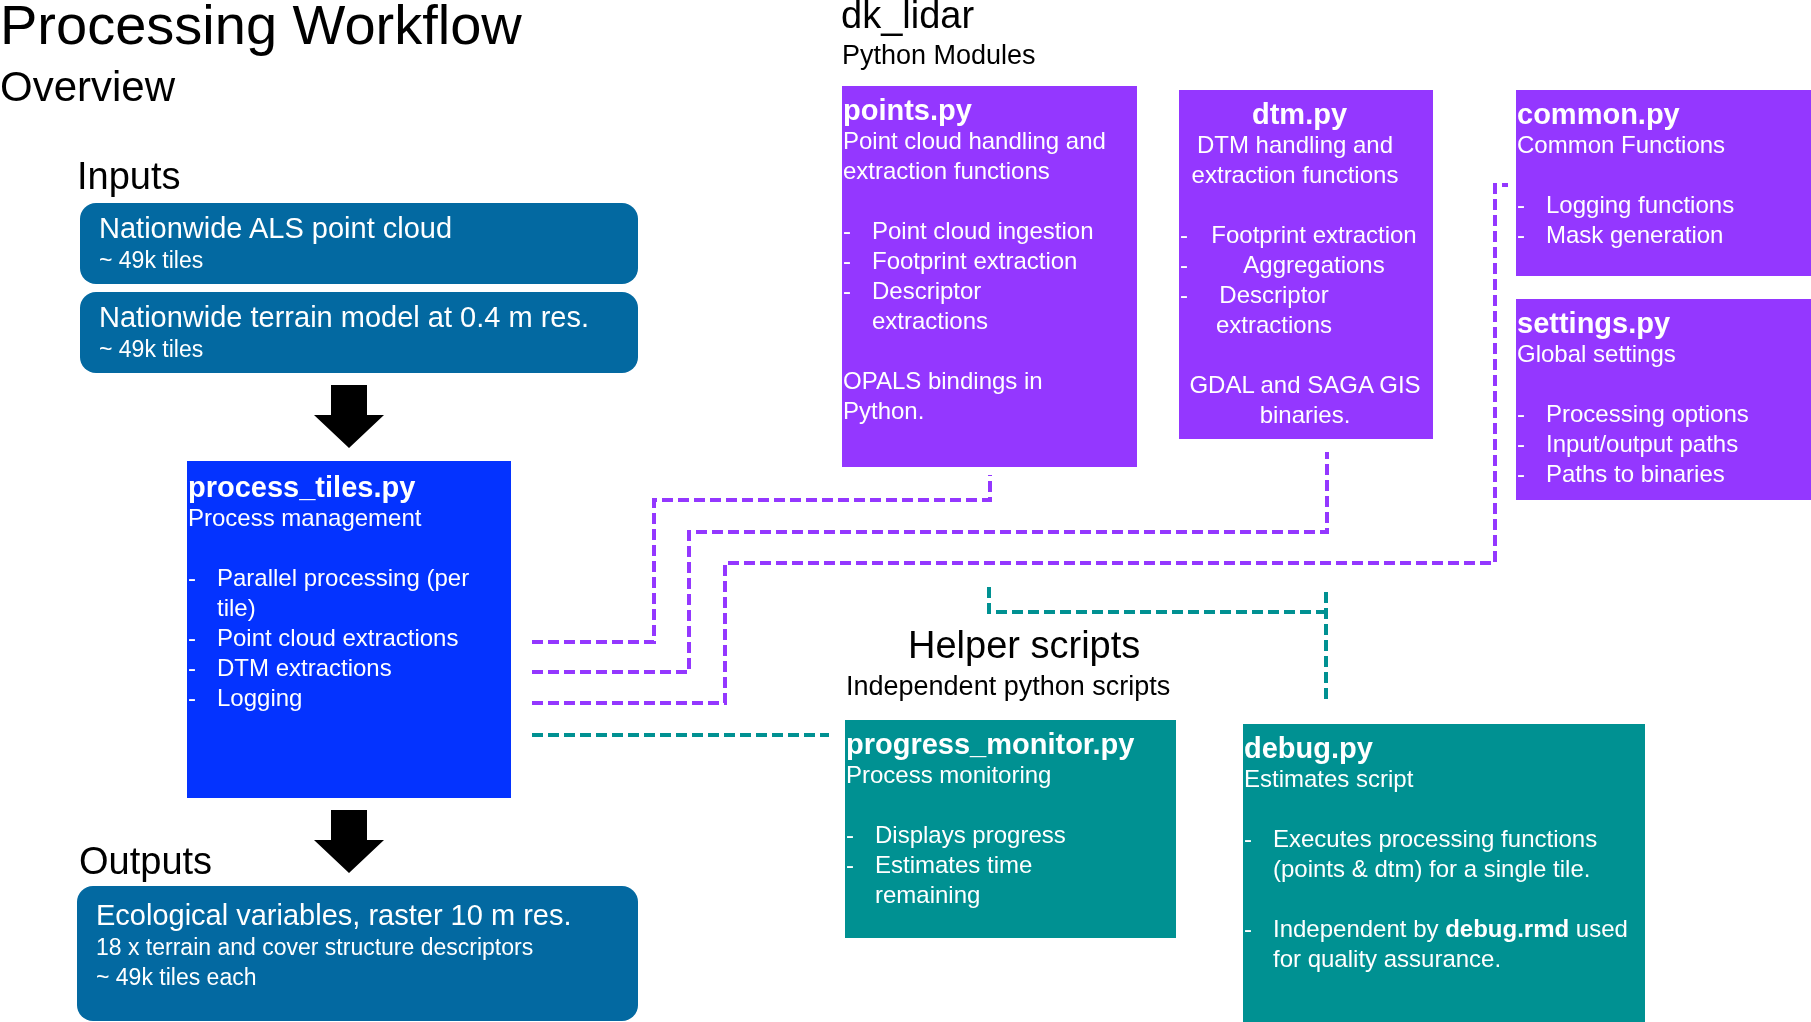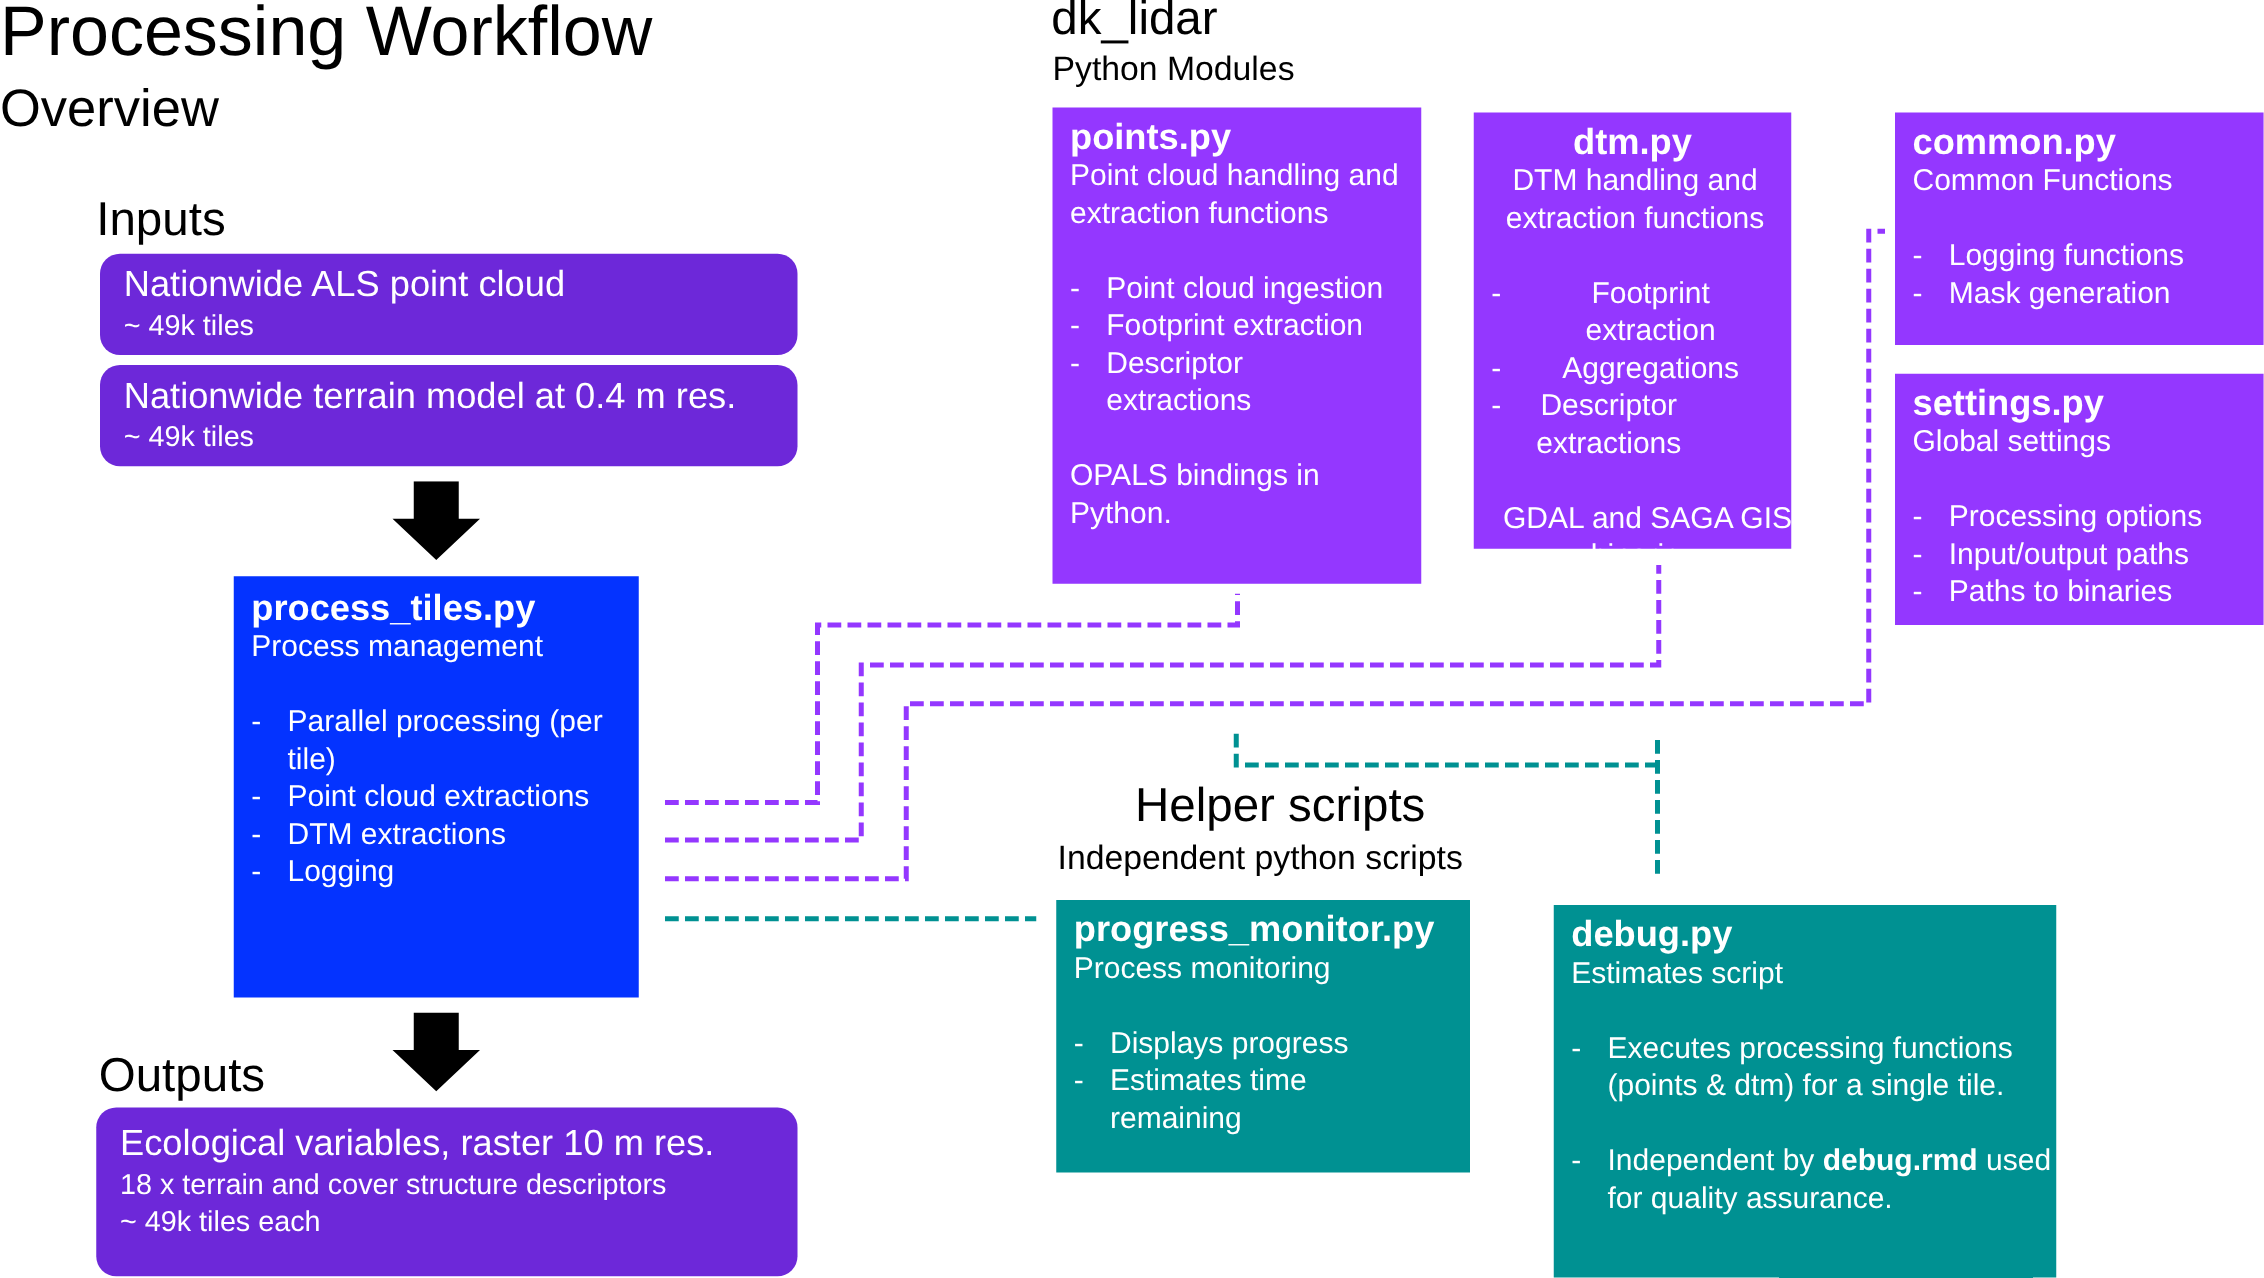--- a/index.html
+++ b/index.html
@@ -3,25 +3,25 @@
 <meta charset="utf-8">
 <style>
   html, body { margin:0; padding:0; background:#ffffff; }
   body { width:1811px; height:1022px; position:relative; overflow:hidden; font-family:"Liberation Sans", sans-serif; color:#000; }
   .abs { position:absolute; }
   .h-title { font-size:56px; line-height:58px; white-space:nowrap; }
   .h-sub { font-size:42px; line-height:46px; white-space:nowrap; }
   .h-sec { font-size:38px; line-height:42px; white-space:nowrap; }
   .h-sec2 { font-size:27px; line-height:32px; white-space:nowrap; }
   .box { position:absolute; box-sizing:border-box; color:#fff; }
-  .orange { background:#6d28d9; border-radius:16px; padding:8px 0 0 19px; }
+  .orange { background:#0369a1; border-radius:16px; padding:8px 0 0 19px; }
   .blue { background:#0433FF; }
   .purple { background:#9437FF; }
   .teal { background:#009192; }
-  .mod { padding:8px 14px 0 14px; font-size:24px; line-height:30px; }
+  .mod { padding:8px 14px 0 1px; font-size:24px; line-height:30px; }
   .mod .name { font-weight:bold; font-size:29px; line-height:32px; }
   .mod .gap { height:30px; }
   .mod ul { list-style:none; margin:0; padding:0; }
   .mod li { position:relative; padding-left:29px; }
   .mod li .dash { position:absolute; left:0; top:0; }
   .o-main { font-size:29px; line-height:34px; white-space:nowrap; }
   .o-sub { font-size:23px; line-height:30px; white-space:nowrap; }
   svg.conn { position:absolute; left:0; top:0; pointer-events:none; }
 </style>
 </head>

